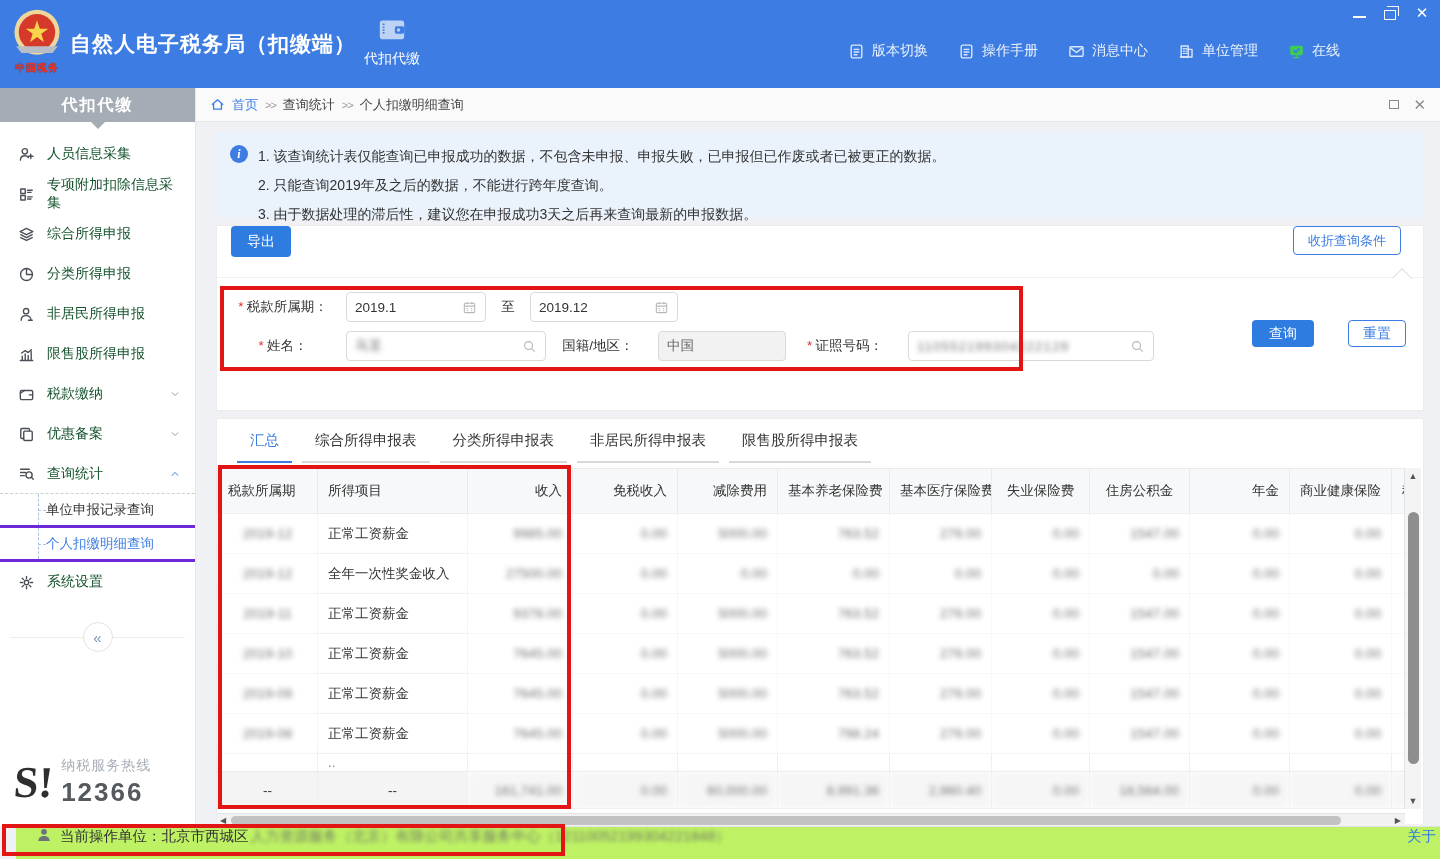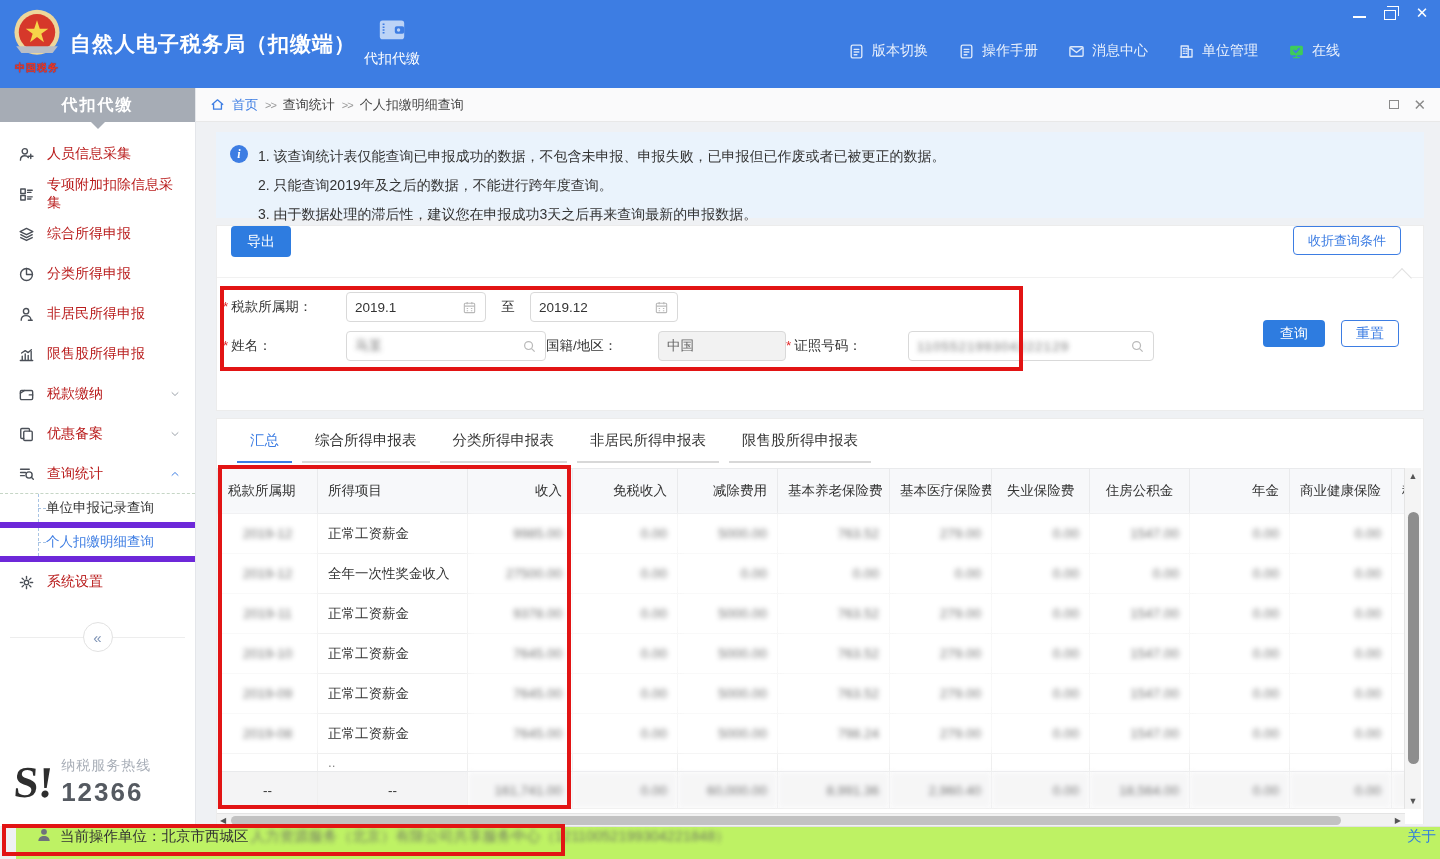--- a/index.html
+++ b/index.html
@@ -27,26 +27,26 @@
   .wc{width:16px;height:14px;display:inline-flex;align-items:center;justify-content:center;color:#fff;cursor:pointer;font-size:15px}
   .wc-min{border-bottom:2px solid #fff;height:9px;width:13px}
   .wc-restore{position:relative;width:12px;height:10px;border:1.5px solid #fff;margin-top:3px}
   .wc-restore:before{content:"";position:absolute;left:2px;top:-5px;width:11px;height:9px;border:1.5px solid #fff;border-left:none;border-bottom:none}
 
   
   .sidebar{left:0;top:88px;width:196px;height:738px;background:#fff;border-right:1px solid #E4E6EA}
   .side-header{height:34px;background:#A6ACB5;color:#fff;font-size:16px;font-weight:bold;display:flex;align-items:center;justify-content:center;letter-spacing:2px;position:relative}
   .side-header:after{content:"";position:absolute;left:50%;bottom:-7px;margin-left:-8px;border:8px solid transparent;border-top-color:#A6ACB5;border-bottom:none}
   .menu{margin-top:12px}
-  .mitem{height:40px;display:flex;align-items:center;padding:0 14px 0 18px;gap:12px;font-size:14px;color:#b91c1c;cursor:pointer}
+  .mitem{height:40px;display:flex;align-items:center;padding:0 14px 0 18px;gap:12px;font-size:14px;color:#14532d;cursor:pointer}
   .mitem .ic{font-size:17px;color:#4A4F57}
   .mitem .chev{margin-left:auto;font-size:12px;color:#9aa0a8}
   .mitem .chev.up{color:#3D7DE3}
   .mitem.group-open{border-bottom:1px dashed #C6D6C6}
-  .submenu .sitem{height:34px;display:flex;align-items:center;padding-left:46px;font-size:13.5px;color:#333;border-bottom:6px solid #6d28d9;cursor:pointer;position:relative}
+  .submenu .sitem{height:34px;display:flex;align-items:center;padding-left:46px;font-size:13.5px;color:#333;border-bottom:3px solid #6d28d9;cursor:pointer;position:relative}
   .submenu .sitem:before{content:"";position:absolute;left:38px;top:0;bottom:0;border-left:1px dashed #A9C4E4}
   .submenu .sitem:after{content:"";position:absolute;left:38px;top:50%;width:8px;border-top:1px dashed #A9C4E4}
   .submenu .sitem.active{color:#3D7DE3}
   .collapse-wrap{margin-top:18px;position:relative;height:34px}
   .collapse-wrap:before{content:"";position:absolute;left:10px;right:10px;top:17px;border-top:1px solid #EDEDED}
   .collapse-btn{position:absolute;left:50%;top:2px;margin-left:-15px;width:30px;height:30px;border:1px solid #E2E2E2;border-radius:50%;background:#fff;color:#7E93B5;display:flex;align-items:center;justify-content:center;font-size:15px;cursor:pointer}
   .hotline{position:absolute;left:14px;bottom:18px;display:flex;align-items:center;gap:8px}
   .hotline-mark{font-family:"Liberation Serif","DejaVu Serif",serif;font-weight:bold;font-size:44px;color:#2E2E2E;line-height:.9;transform:skewX(-4deg)}
   .hotline-label{color:#A9AFB8;font-size:14px;letter-spacing:1px}
   .hotline-number{color:#555A61;font-size:26px;font-weight:bold;letter-spacing:2px;margin-top:2px}
@@ -70,26 +70,26 @@
   
   .qpanel{left:216px;top:225px;width:1208px;height:186px;background:#fff;border:1px solid #ECECEC}
   .qtoolbar{height:52px;display:flex;padding:0 22px 0 14px;position:relative;border-bottom:1px solid #F1F1F1}
   .btn{display:inline-flex;align-items:center;justify-content:center;border-radius:4px;cursor:pointer;font-size:14px}
   .btn-primary{background:#2E7CE0;color:#fff;height:31px;padding:0 16px}
   .btn-outline{background:#fff;color:#3D7DE3;border:1px solid #3D7DE3;height:29px;padding:0 14px;font-size:13px}
   .collapse-cond{margin-left:auto}
   .caret-up{position:absolute;right:14px;bottom:-8px;width:14px;height:14px;background:#fff;border-left:1px solid #E0E0E0;border-top:1px solid #E0E0E0;transform:rotate(45deg)}
   .qform{padding:14px 0 0 6px;position:relative}
   .frow{display:flex;align-items:center;height:30px;margin-bottom:9px}
-  .flabel{display:inline-block;text-align:left;font-size:13.5px;color:#333;white-space:nowrap}
+  .flabel{display:inline-block;text-align:center;font-size:13.5px;color:#333;white-space:nowrap}
   .req{color:#E02B2B;margin-right:3px}
   .fbox{height:30px;border:1px solid #D9D9D9;border-radius:4px;background:#fff;display:flex;align-items:center;padding:0 8px;font-size:13.5px;color:#333;position:relative;cursor:text}
   .fbox .tail-ic{margin-left:auto;color:#B9B9B9;font-size:15px}
   .fbox.disabled{background:#F2F2F2;color:#666;cursor:default}
-  .qbuttons{position:absolute;right:24px;bottom:14px;display:flex;gap:16px}
+  .qbuttons{position:absolute;right:17px;bottom:14px;display:flex;gap:34px}
   .btn-query{height:27px;padding:0 17px}
   .btn-reset{height:27px;padding:0 14px;font-size:14px}
 
   
   .tpanel{left:216px;top:418px;width:1208px;height:406px;background:#fff;border:1px solid #ECECEC;border-bottom:none}
   .tabs{display:flex;gap:10px;padding:12px 0 0 20px;height:44px}
   .tab{font-size:14.5px;color:#333;padding:0 13px 9px;border-bottom:2px solid #D8D8D8;cursor:pointer}
   .tab.active{color:#3D7DE3;border-bottom-color:#3D7DE3}
   .tbl-wrap{position:absolute;left:0;top:49px;width:1188px;height:341px;overflow:hidden}
   table{border-collapse:collapse;table-layout:fixed;width:1248px}

